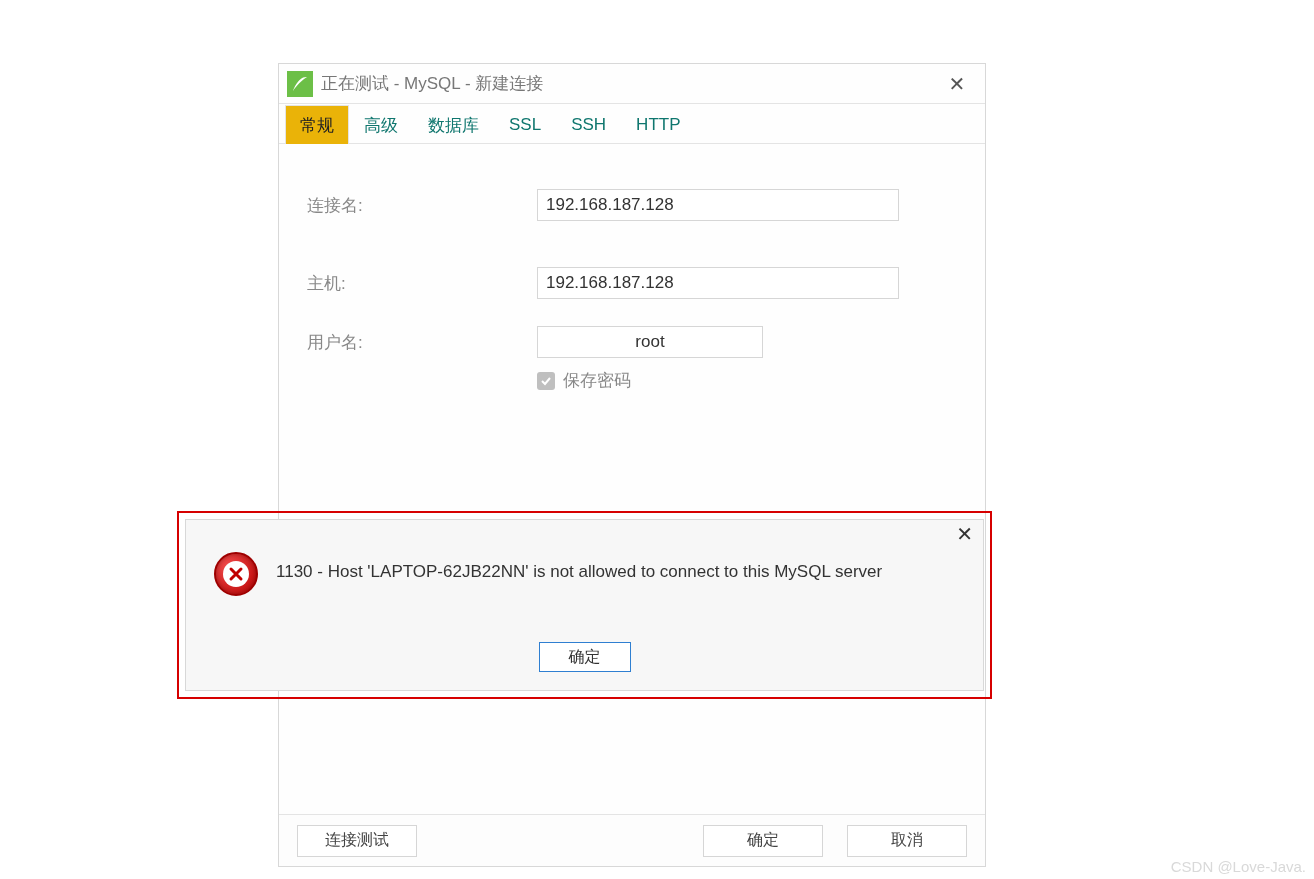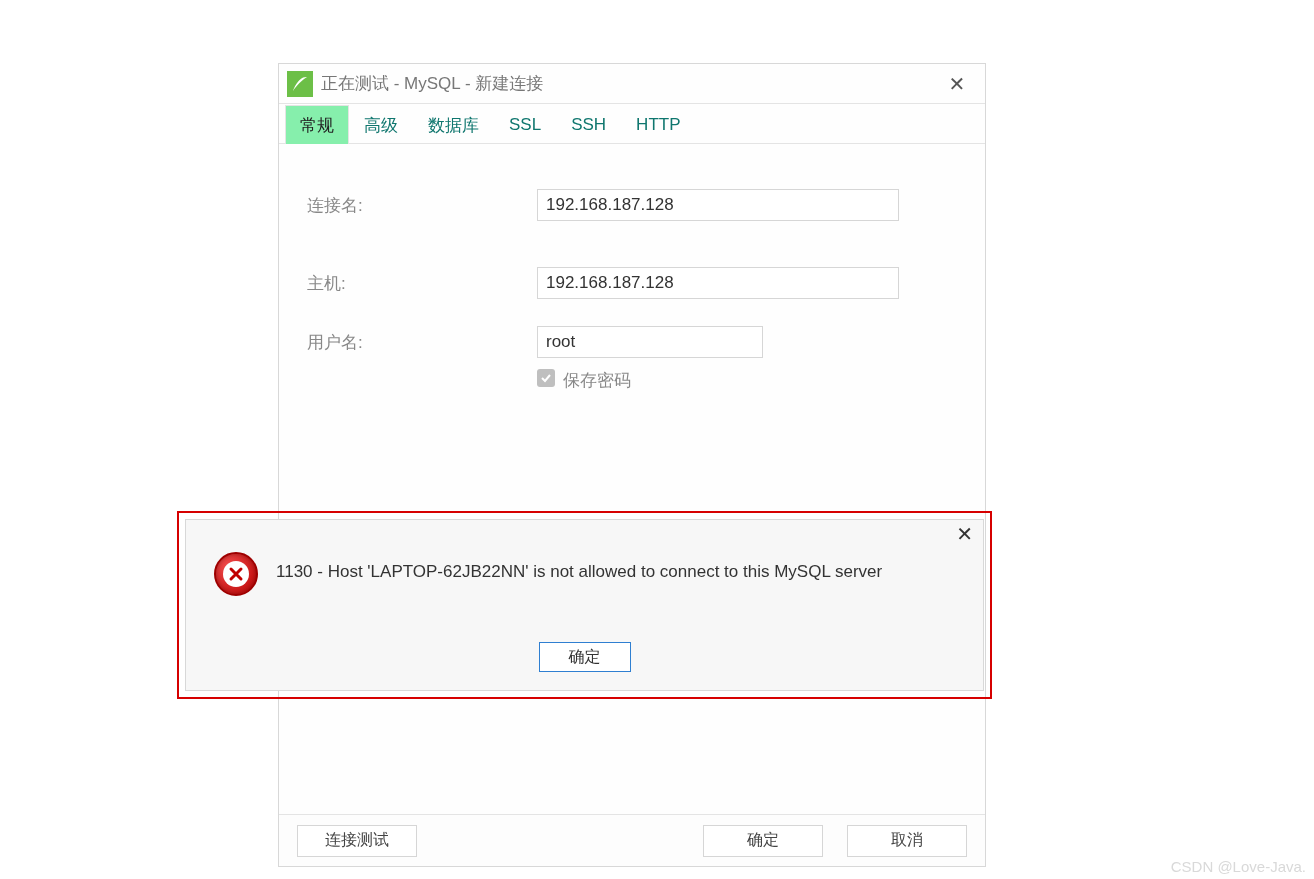--- a/index.html
+++ b/index.html
@@ -43,40 +43,40 @@
     padding: 0 14px;
     display: flex; align-items: center;
     color: #0f766e; font-size: 17px; cursor: pointer;
     border: 1px solid transparent;
     border-bottom: none;
     position: relative; top: 1px;
     background: transparent;
   }
   .tab.active {
     border-color: #e4e4e4;
-    background: #86efac;
+    background: #eab308;
     color: #222;
   }
   .form-area {
     flex: 1; padding: 18px 28px;
   }
   .form-row {
     display: flex; align-items: center; margin-bottom: 10px; margin-top: 27px;
   }
   .form-row.gap { margin-top: 46px; }
   .form-label { width: 230px; color: #888; font-size: 17px; }
   .form-input {
     height: 32px; border: 1px solid #d6d6d6;
     padding: 12px 8px; font-size: 17px; color: #333;
     background: #fff;
   }
   .w-wide { width: 362px; }
   .w-port { width: 100px; }
-  .w-med { width: 226px; }
-  .check-row { display:flex; margin-left:230px; margin-top:11px; }
+  .w-med { width: 226px; text-align: center; }
+  .check-row { display:flex; align-items:center; margin-left:230px; margin-top:11px; }
   .chk {
     width: 18px; height: 18px; border-radius: 3px;
     background: #bfbfbf; margin-right: 8px;
     display:flex; align-items:center; justify-content:center;
   }
   .chk svg { display:block; }
   .chk-label { color: #888; font-size: 17px; }
   .footer {
     height: 52px; border-top: 1px solid #e4e4e4;
     display:flex; align-items:center; padding: 0 18px;

